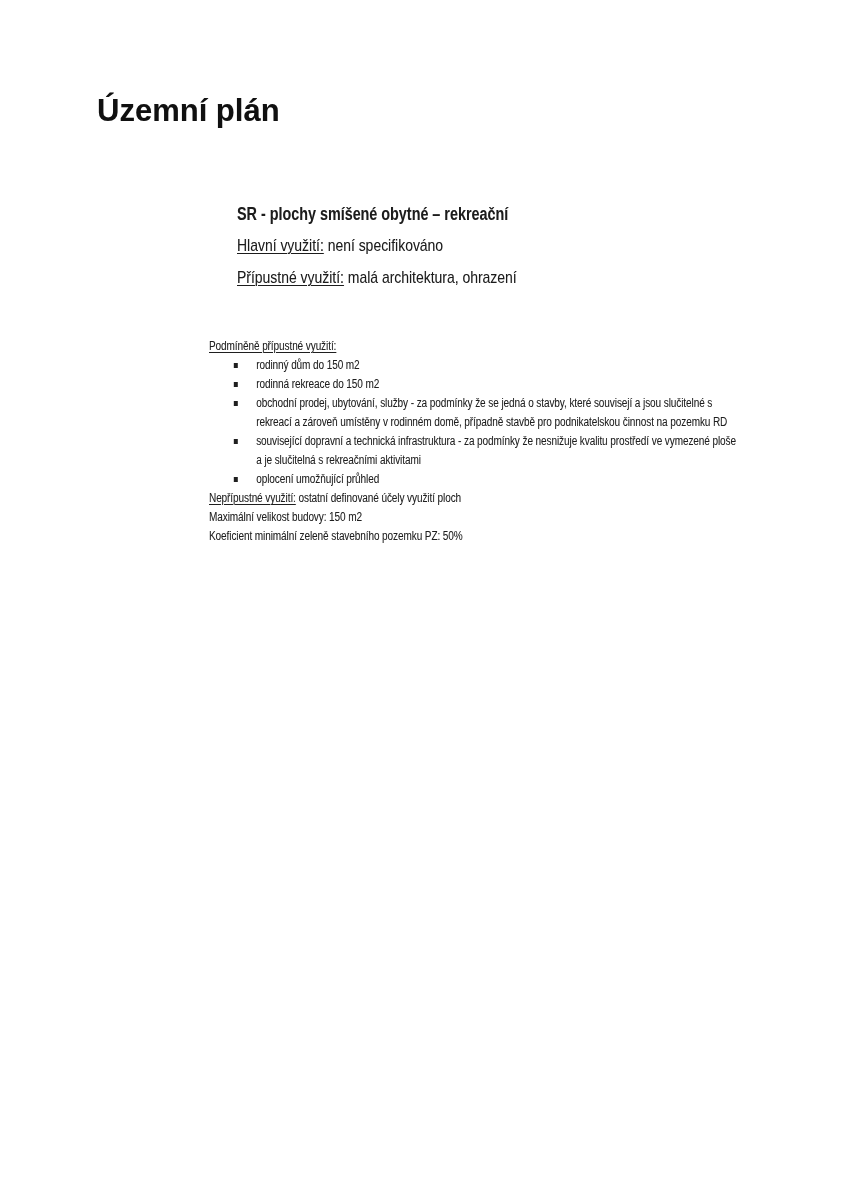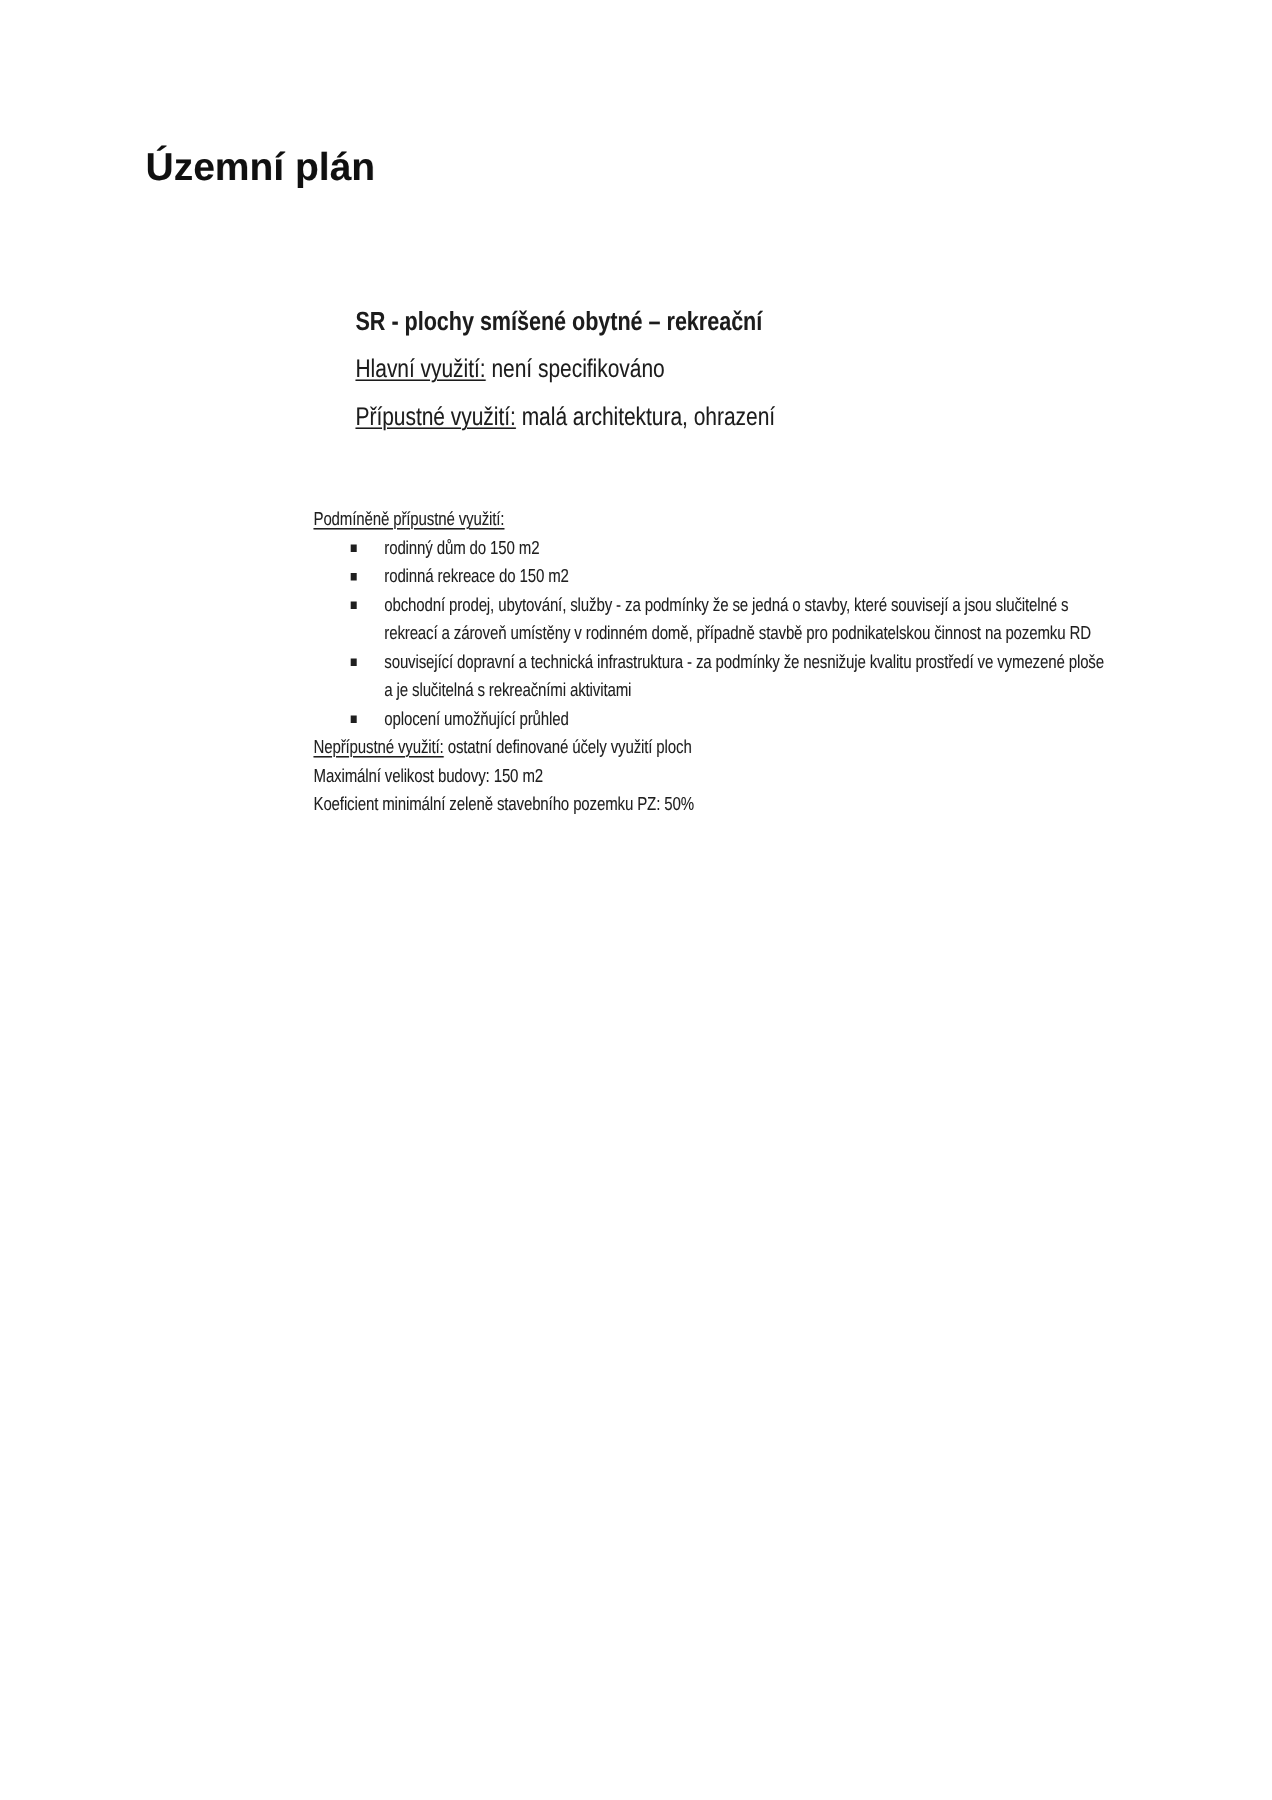--- a/index.html
+++ b/index.html
@@ -16,21 +16,21 @@
     font-family: "Liberation Sans", "DejaVu Sans", sans-serif;
     color: #1f1f1f;
     text-shadow: 0.2px 0 0 rgba(40,40,40,0.25); 
   }
   h1, h2, p, ul, li { margin: 0; padding: 0; }
 
   .doc-title {
     position: absolute;
     left: 97px;
     top: 93px;
-    font-size: 26px;
+    font-size: 31px;
     line-height: 36px;
     font-weight: bold;
     color: #101010;
     white-space: nowrap;
   }
 
   
   .zone-block {
     position: absolute;
     left: 237px;

